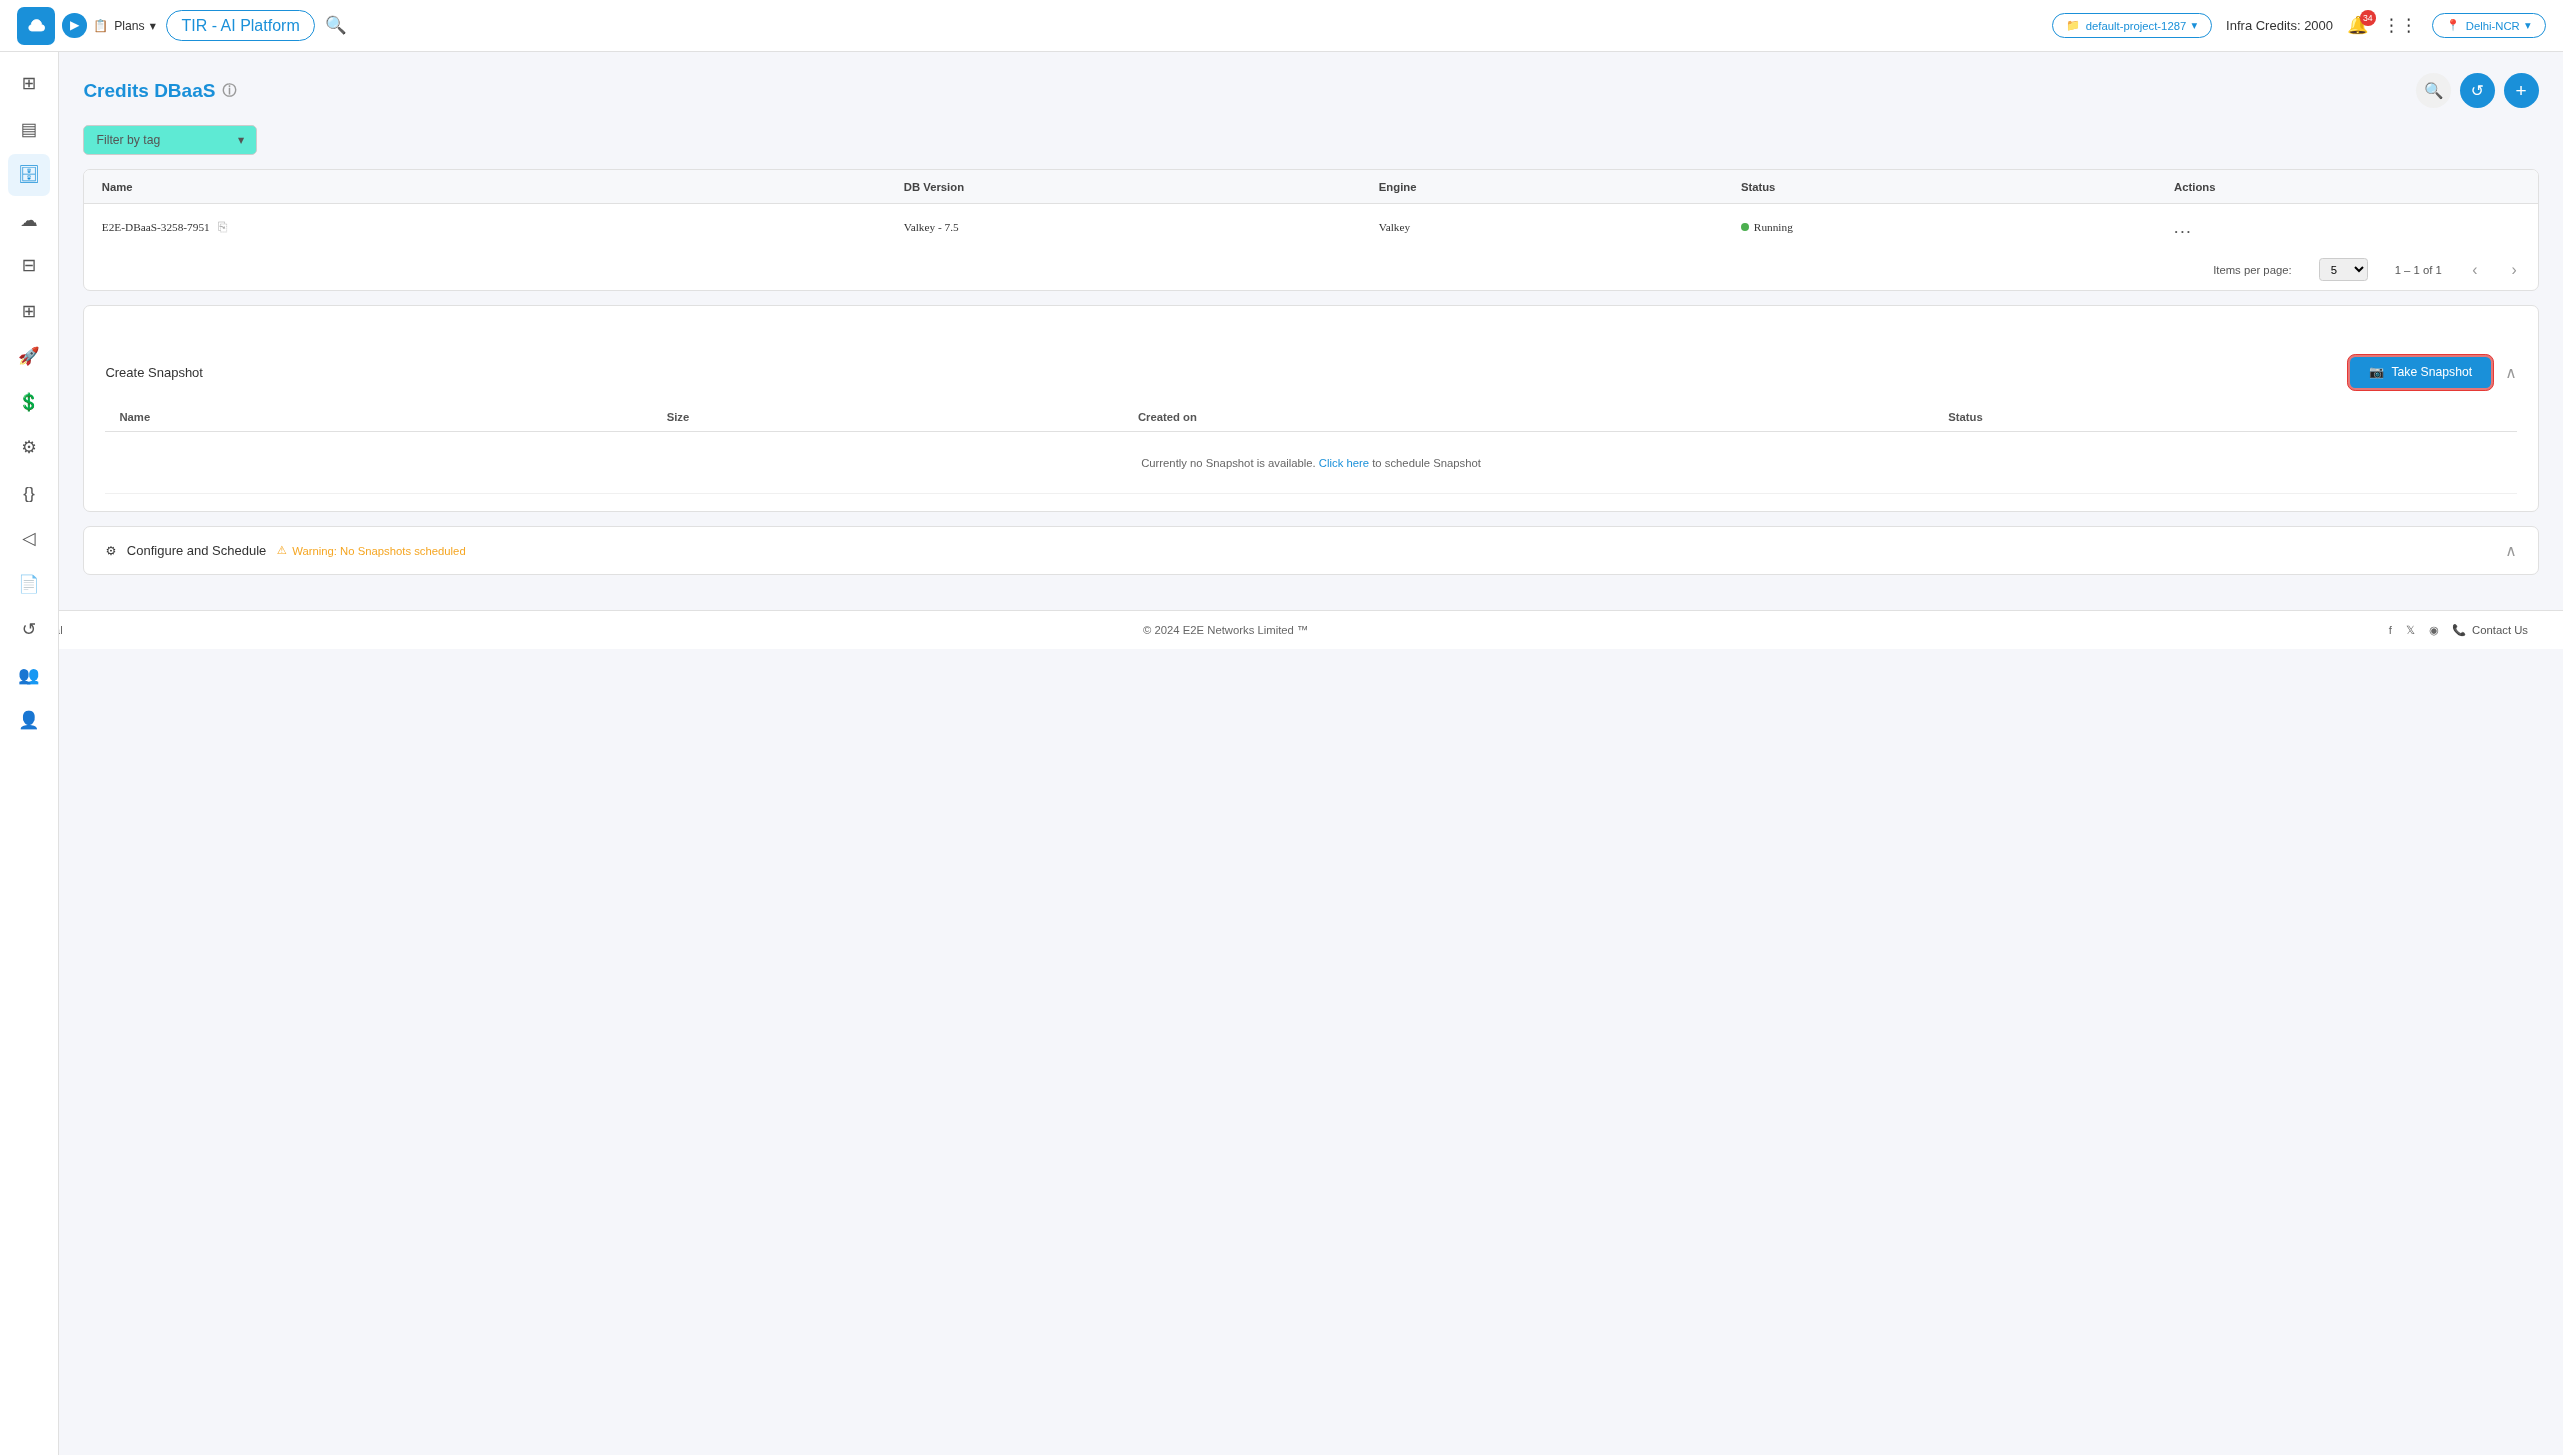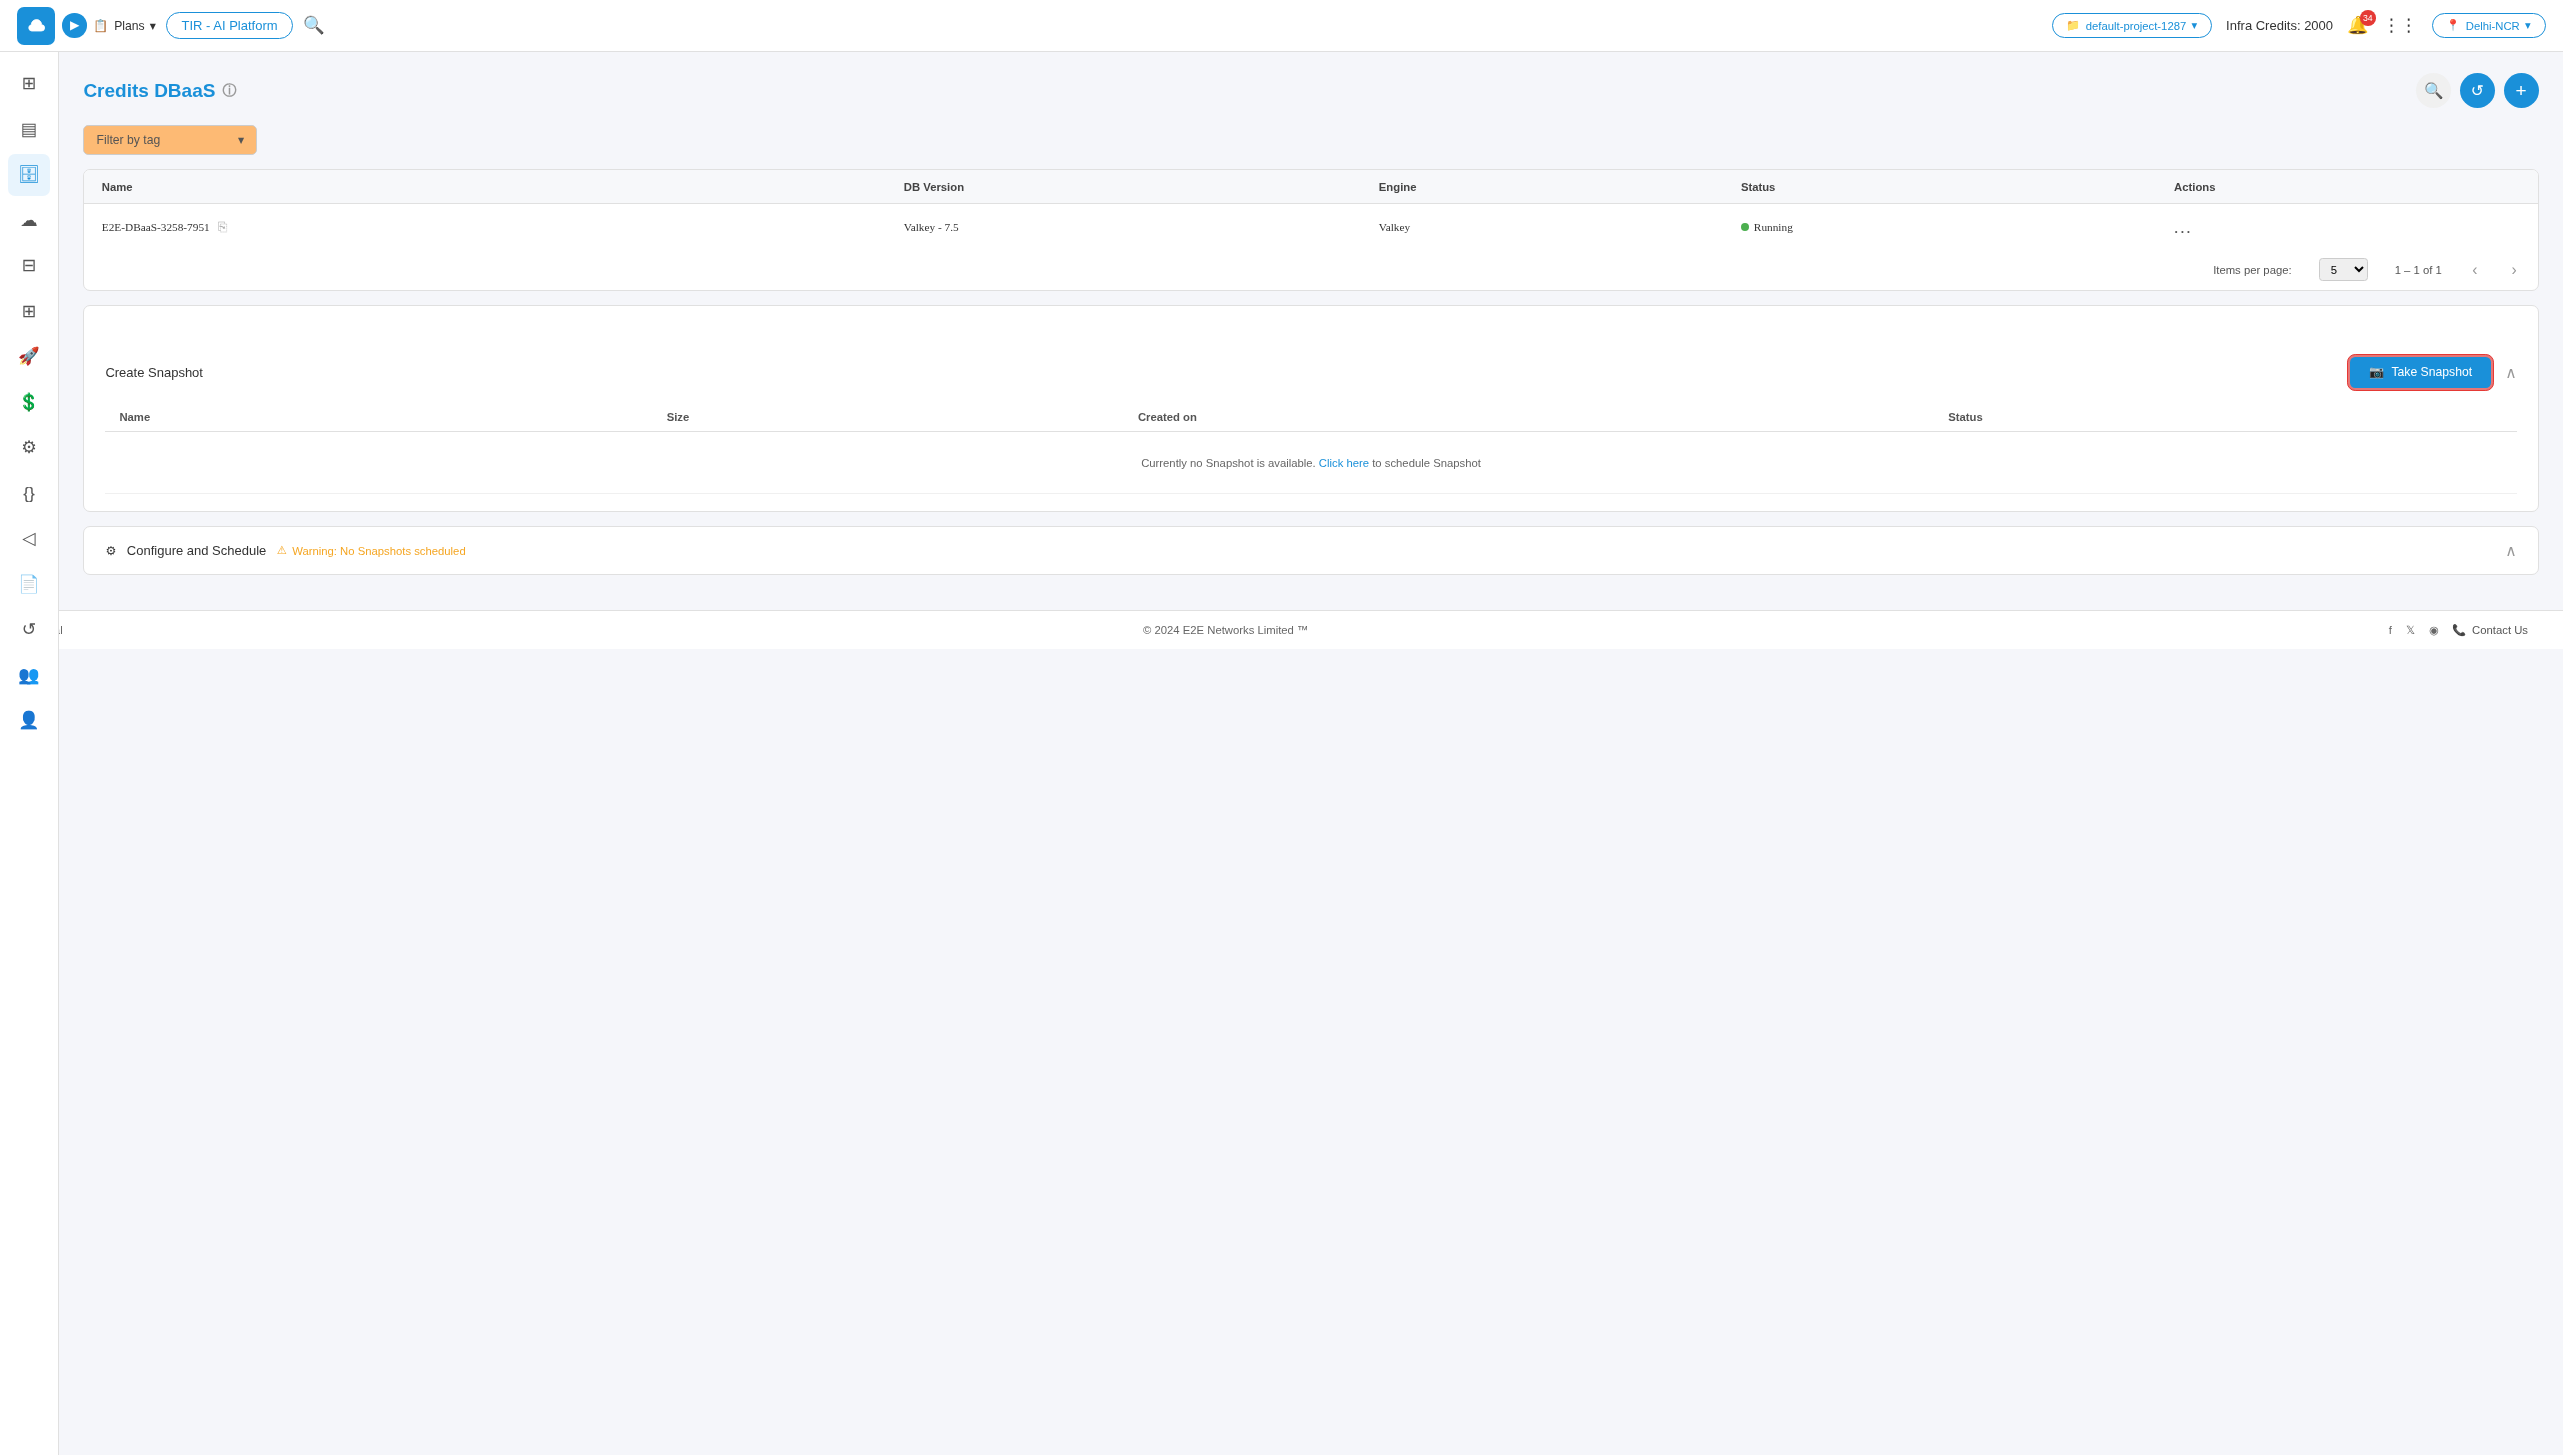--- a/index.html
+++ b/index.html
@@ -11,21 +11,21 @@
       border-bottom: 0.9px solid #e0e0e0; height: 52px; padding: 0 17.4px;
       position: fixed; top: 0; left: 0; right: 0; z-index: 100;
     }
     .topnav-logo { width: 38px; height: 38px; background: #1a90d9; border-radius: 7px;
       display: flex; align-items: center; justify-content: center; color: #fff; font-size: 17.4px; }
     .topnav-arrow { margin: 0 7px; background: #1a90d9; border-radius: 50%; width: 24.4px; height: 24.4px;
       display: flex; align-items: center; justify-content: center; color: #fff; font-size: 12.2px; cursor: pointer; }
     .topnav-plans { display: flex; align-items: center; gap: 5.2px; cursor: pointer; margin-right: 10.5px; font-size: 12.2px; color: #333; }
     .topnav-platform-btn {
       border: 1.3px solid #1a90d9; border-radius: 17.4px; padding: 5.2px 14px;
-      color: #1a90d9; background: #fff; font-size: 13px; cursor: pointer; margin-right: 10.5px;
+      color: #1a90d9; background: #fff; font-size: 16px; cursor: pointer; margin-right: 10.5px;
     }
     .topnav-search { font-size: 17.4px; color: #666; cursor: pointer; margin-right: auto; }
     .topnav-project-btn {
       border: 1.3px solid #1a90d9; border-radius: 17.4px; padding: 5.2px 14px;
       color: #1a90d9; background: #fff; font-size: 11.3px; cursor: pointer;
       display: flex; align-items: center; gap: 5.2px; margin-right: 14px;
     }
     .topnav-credits { font-size: 13px; color: #333; margin-right: 14px; }
     .topnav-bell { position: relative; font-size: 17.4px; color: #333; cursor: pointer; margin-right: 14px; }
     .topnav-bell-badge { position: absolute; top: -5.2px; right: -7px; background: #e53935; color: #fff;
@@ -63,21 +63,21 @@
       width: 35px; height: 35px; border-radius: 50%; border: none; cursor: pointer;
       display: flex; align-items: center; justify-content: center; font-size: 15.7px;
     }
     .page-action-btn.search { background: #f0f0f0; color: #555; }
     .page-action-btn.refresh { background: #1a90d9; color: #fff; }
     .page-action-btn.add { background: #1a90d9; color: #fff; font-size: 19px; }
 
     
     .filter-section { margin-bottom: 14px; }
     .filter-select {
-      border: 0.9px solid #ccc; border-radius: 5.2px; padding: 7px 12.2px; background: #fdba74;
+      border: 0.9px solid #ccc; border-radius: 5.2px; padding: 7px 12.2px; background: #5eead4;
       font-size: 12.2px; color: #555; cursor: pointer; display: flex; align-items: center;
       gap: 7px; width: 174px; justify-content: space-between;
     }
 
     
     .table-card { background: #fff; border: 0.9px solid #e0e0e0; border-radius: 7px; margin-bottom: 14px; overflow: hidden; }
     .data-table { width: 100%; border-collapse: collapse; }
     .data-table th { background: #f7f8fa; text-align: left; padding: 10.5px 17.4px; font-weight: 600; color: #444; font-size: 11.3px; border-bottom: 0.9px solid #e0e0e0; }
     .data-table td { padding: 12.2px 17.4px; font-size: 11.3px; border-bottom: 0.9px solid #f0f0f0; }
     .data-table tr:last-child td { border-bottom: none; font-family: Liberation Serif, serif; }

